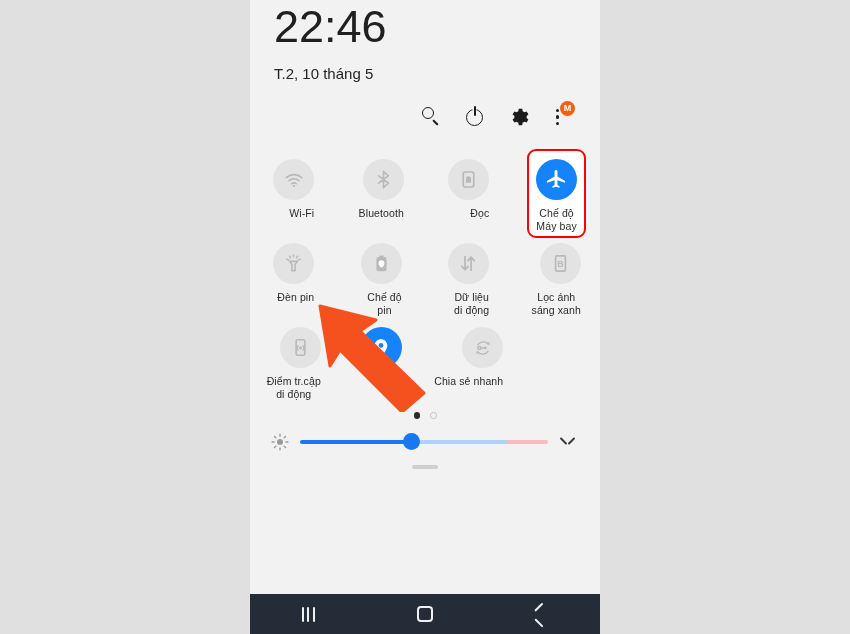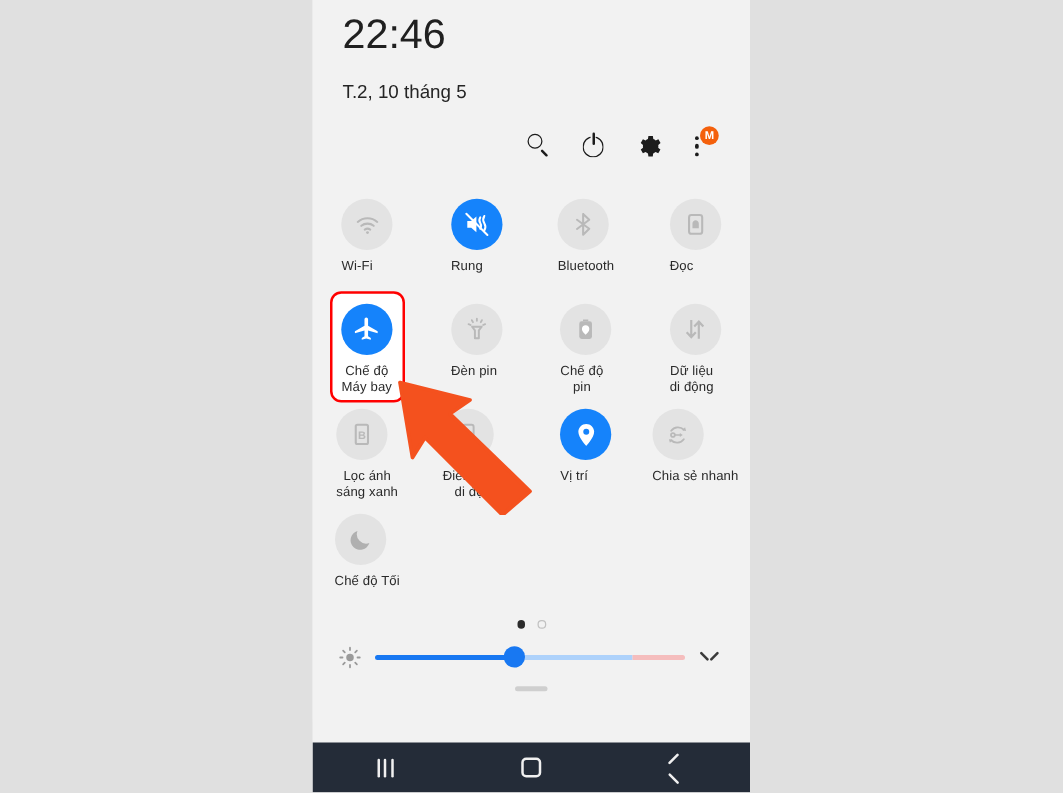--- a/index.html
+++ b/index.html
@@ -18,21 +18,21 @@
   }
   #qs-panel{
     position:absolute;left:0;top:0;width:350px;height:596px;
     background:#f2f2f2;
     border-bottom-left-radius:22px;border-bottom-right-radius:22px;
     overflow:hidden;
   }
   
   #clock-area{padding:6px 0 0 24px;}
   .time{
-    font-size:33px;color:#202020;letter-spacing:0px;line-height:42px;
+    font-size:45px;color:#202020;letter-spacing:0px;line-height:42px;
     font-weight:400;
   }
   .date{
     font-size:15px;color:#252525;line-height:24px;margin-top:14px;
     font-weight:400;
   }
   
   #header-icons{
     display:flex;justify-content:flex-end;align-items:center;
     gap:22px;padding:20px 24px 0 0;
@@ -84,21 +84,21 @@
   .tile{
     position:relative;
     display:flex;flex-direction:column;align-items:center;
     padding-top:11px;height:84px;box-sizing:border-box;
   }
   .tile.highlight::before{
     content:"";position:absolute;left:14px;top:1px;right:14px;bottom:-6px;
     background:#fff;border:2.5px solid #ff0000;border-radius:9px;
     z-index:0;
   }
-  .tile .inner{position:relative;z-index:1;display:flex;flex-direction:column;align-items:flex-start;}
+  .tile .inner{position:relative;z-index:1;display:flex;flex-direction:column;align-items:flex-end;}
   .tile .circle{
     width:41px;height:41px;border-radius:50%;
     background:#e3e3e3;
     display:flex;align-items:center;justify-content:center;
   }
   .tile.on .circle{background:#1583fb;}
   .tile .label{
     margin-top:7px;font-size:10.5px;color:#2a2a2a;text-align:center;
     line-height:12.5px;white-space:pre-line;letter-spacing:0.1px;
   }
@@ -200,33 +200,20 @@
               <path fill="none" stroke="#b9b9b9" stroke-width="1.8" stroke-linecap="round" d="M3.5 9.3a13 13 0 0 1 17 0"></path>
               <path fill="none" stroke="#b9b9b9" stroke-width="1.8" stroke-linecap="round" d="M6.6 12.7a8.6 8.6 0 0 1 10.8 0"></path>
               <path fill="none" stroke="#b9b9b9" stroke-width="1.8" stroke-linecap="round" d="M9.6 16a4.2 4.2 0 0 1 4.8 0"></path>
               <circle cx="12" cy="18.6" r="1.25" fill="#b9b9b9"></circle>
             </svg>
           </div>
           <div class="label">Wi-Fi</div>
         </div>
       </div>
 
-      <div class="tile on">
-        <div class="inner">
-          <div class="circle">
-            <svg class="gi" width="23" height="23" viewBox="0 0 24 24" aria-hidden="true">
-              <path fill="#ffffff" d="M4 9.2h3.3L11.6 5.4v13.2L7.3 14.8H4z"></path>
-              <path fill="none" stroke="#ffffff" stroke-width="1.7" stroke-linecap="round" d="M14.8 6.2c-1 1.6-1 3.1 0 4.7s1 3.1 0 4.7"></path>
-              <path fill="none" stroke="#ffffff" stroke-width="1.7" stroke-linecap="round" d="M18.2 5c-1.2 2-1.2 4 0 6s1.2 4 0 6"></path>
-              <path fill="none" stroke="#ffffff" stroke-width="1.7" stroke-linecap="round" d="M3.2 3.2 20.8 20.8"></path>
-            </svg>
-          </div>
-          <div class="label">Rung</div>
-        </div>
-      </div>
 
       <div class="tile">
         <div class="inner">
           <div class="circle">
             <svg class="gi" width="21" height="21" viewBox="0 0 24 24" aria-hidden="true">
               <path fill="none" stroke="#b9b9b9" stroke-width="1.9" stroke-linejoin="round" stroke-linecap="round" d="M12 2.6v18.8l5.6-5.4L6.4 7.8M6.4 16.2l11.2-8.4L12 2.6"></path>
             </svg>
           </div>
           <div class="label">Bluetooth</div>
         </div>
@@ -345,30 +332,20 @@
               <path fill="none" stroke="#b9b9b9" stroke-width="1.5" stroke-linecap="round" d="M10 12h4.4"></path>
               <path fill="#b9b9b9" d="M14 10.2l2.6 1.8-2.6 1.8z"></path>
             </svg>
           </div>
           <div class="label">Chia sẻ nhanh</div>
         </div>
       </div>
 
 
 
-      <div class="tile">
-        <div class="inner">
-          <div class="circle">
-            <svg class="gi" width="21" height="21" viewBox="0 0 24 24" aria-hidden="true">
-              <path fill="#b0b0b0" d="M20 15.4A8.6 8.6 0 0 1 9.1 4.3a8.8 8.8 0 1 0 10.9 11.1z"></path>
-            </svg>
-          </div>
-          <div class="label">Chế độ Tối</div>
-        </div>
-      </div>
     </div>
 
     <div id="dots">
       <span class="dot active"></span>
       <span class="dot idle"></span>
     </div>
 
     <div id="brightness">
       <svg width="20" height="20" viewBox="0 0 24 24" aria-hidden="true">
         <circle cx="12" cy="12" r="3.6" fill="#9a9a9a"></circle>

